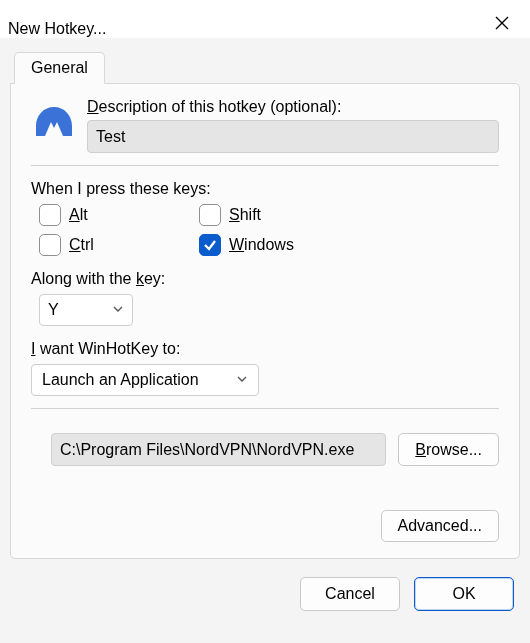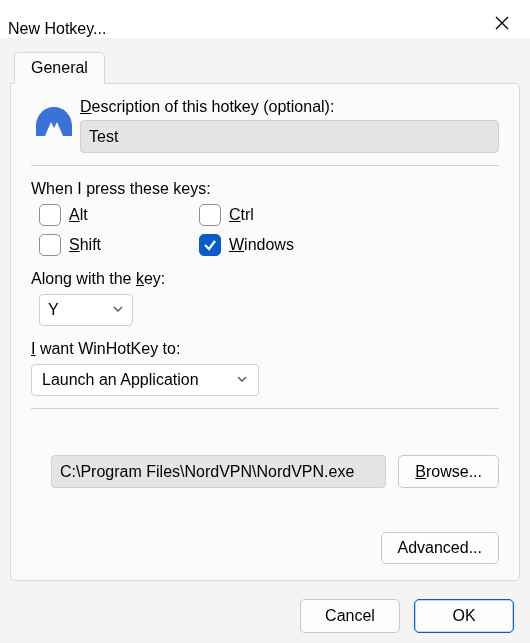--- a/index.html
+++ b/index.html
@@ -57,21 +57,21 @@
       border-radius: 0 5px 5px 5px;
       padding: 14px 20px 16px 20px;
       position: relative;
       z-index: 1;
       min-height: 0;
     }
 
     .row-desc {
       display: flex;
       align-items: flex-start;
-      gap: 3px;
+      gap: 10px;
       margin-bottom: 8px;
     }
     .logo-cell {
       width: 46px;
       display: flex;
       justify-content: center;
       padding-top: 6px;
     }
     .desc-col { flex: 1; }
     .lbl { font-size: 16px; margin-bottom: 4px; display: block; }
@@ -142,21 +142,21 @@
       align-items: center;
       justify-content: space-between;
       margin: 4px 0 0 0;
     }
     .chevron svg { width: 12px; height: 12px; }
 
     .path-row {
       display: flex;
       gap: 12px;
       align-items: stretch;
-      margin-top: 46px;
+      margin-top: 24px;
       padding-left: 20px;
     }
     .path-row .text-input { flex: 1; }
     .btn {
       border: 1px solid #c8c8c8;
       border-radius: 5px;
       background: #fdfdfd;
       padding: 6px 16px;
       font-size: 16px;
       min-width: 90px;
@@ -232,29 +232,29 @@
         </span>
         <span>
           <span class="u">A</span><span>lt</span>
         </span>
       </div>
       <div class="chk">
         <span class="box">
           
         </span>
         <span>
-          <span class="u">C</span><span>trl</span>
+          <span class="u">S</span><span>hift</span>
         </span>
       </div>
       <div class="chk">
         <span class="box">
           
         </span>
         <span>
-          <span class="u">S</span><span>hift</span>
+          <span class="u">C</span><span>trl</span>
         </span>
       </div>
       <div class="chk checked">
         <span class="box">
           <svg viewBox="0 0 14 14">
               <path d="M2 7 L6 11 L12 3" stroke="#fff" stroke-width="2.3" fill="none"></path>
             </svg>
         </span>
         <span>
           <span class="u">W</span><span>indows</span>

